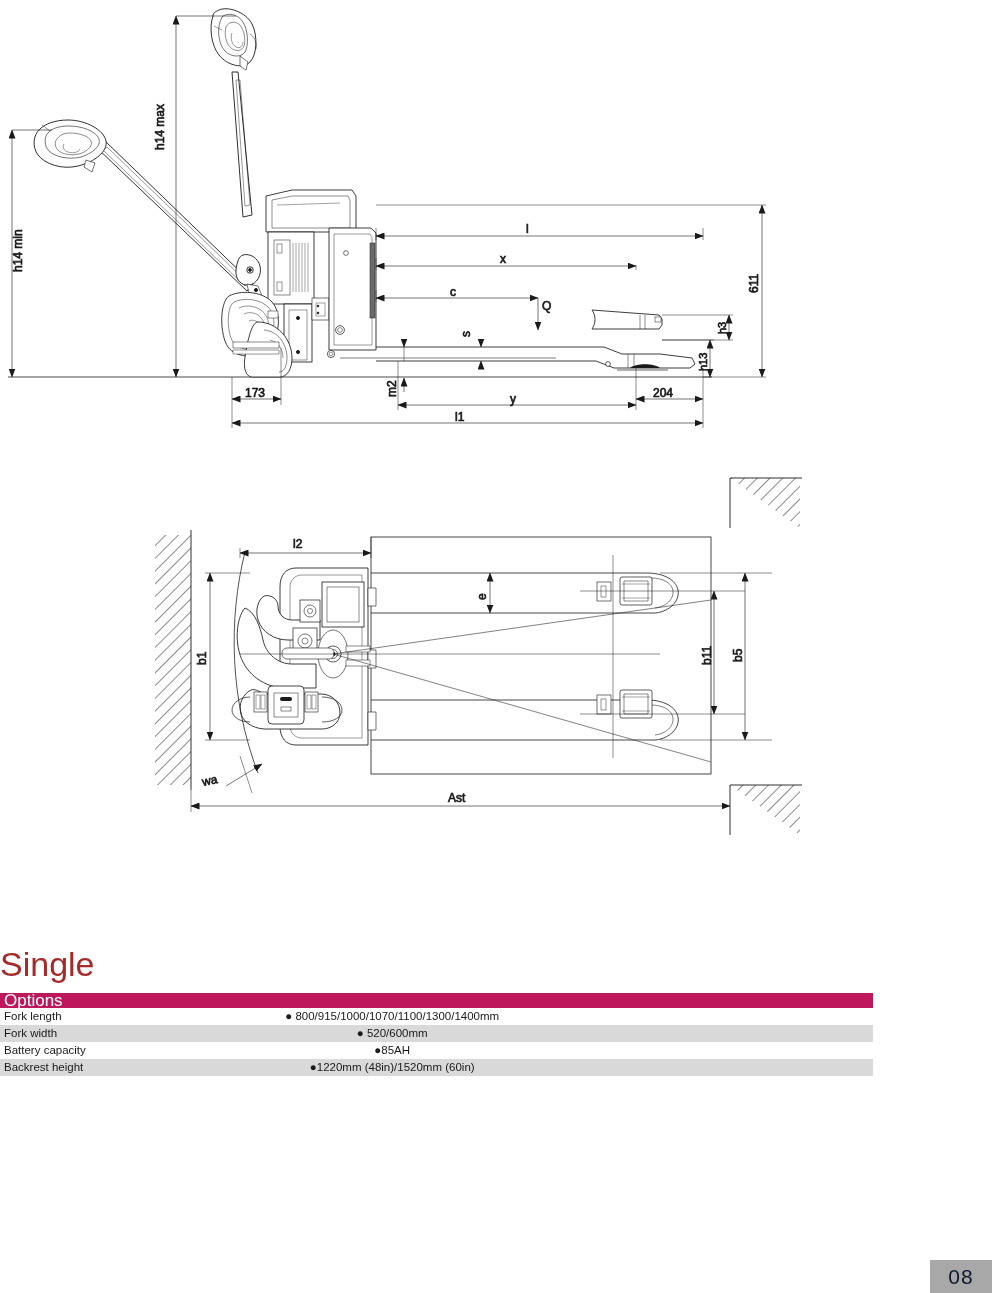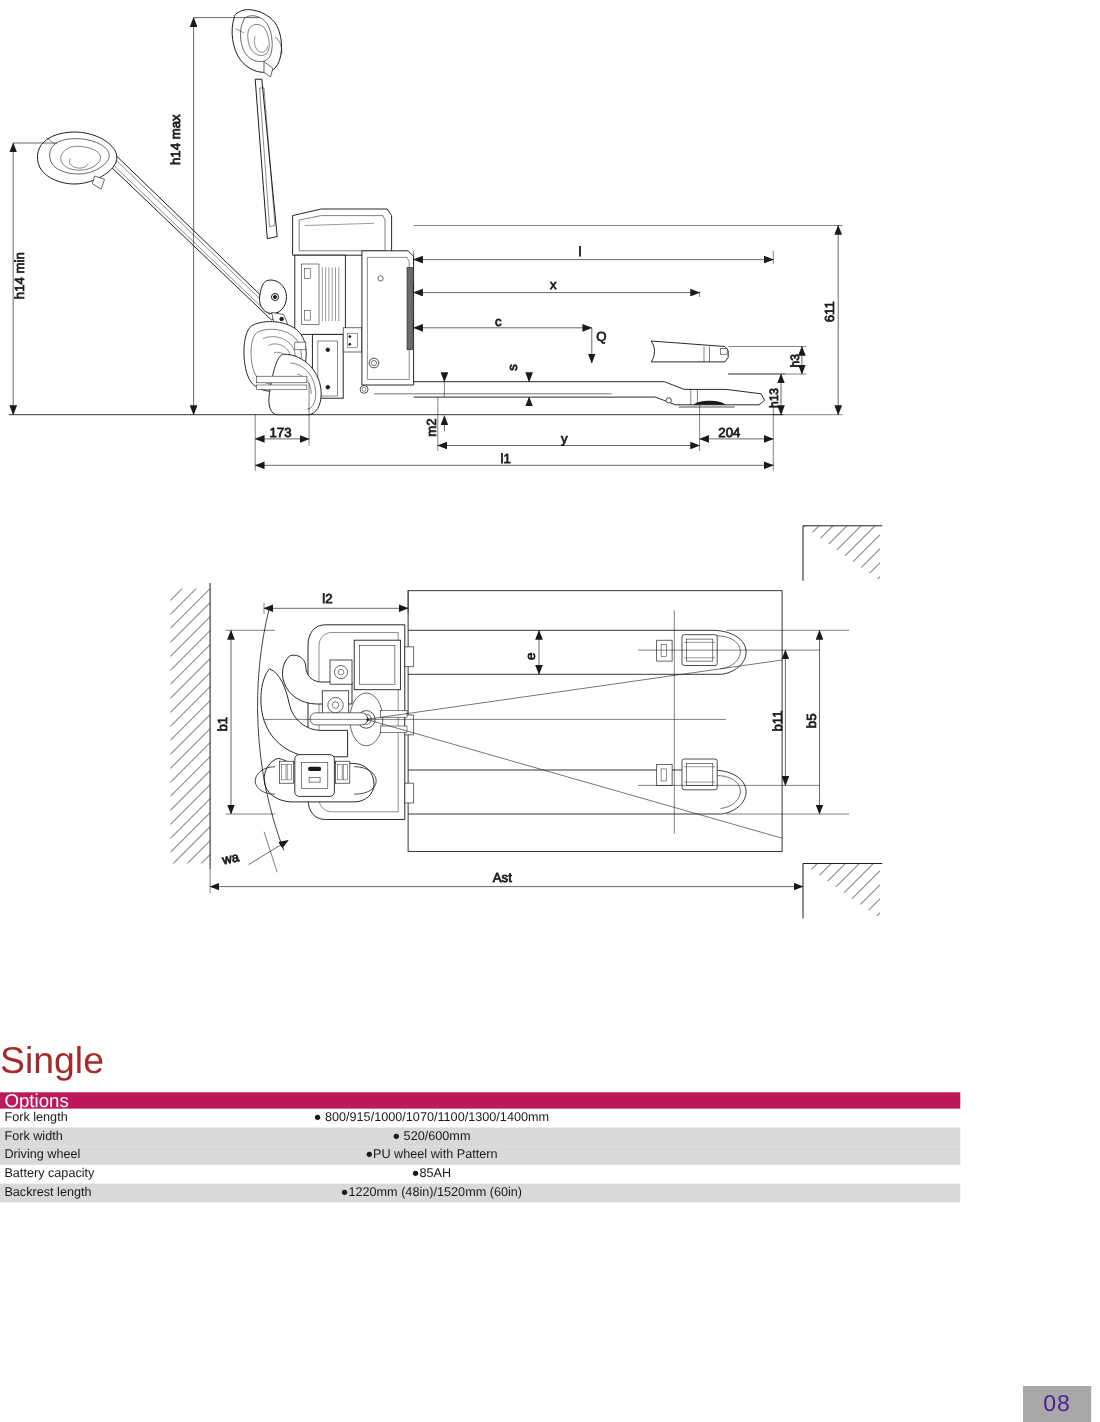--- a/index.html
+++ b/index.html
@@ -29,21 +29,21 @@
   }
   .opt-table tr.hdr td{
     background:#be185d;color:#ffffff;font-size:17px;height:15px;line-height:15px;
   }
   .opt-table tr.shade td{background:#d9d9d9;}
   .opt-table tr.plain td{background:#ffffff;}
   .opt-table td.val{text-align:center;padding-left:0;padding-right:230px;margin-top:44px;}
   
   .page-badge{
     position:absolute;left:930px;top:1260px;width:62px;height:33px;
-    background:#a8a8a8;color:#4c1d95;font-size:21px;
+    background:#a8a8a8;color:#0f172a;font-size:21px;
     display:flex;align-items:center;justify-content:center;
     letter-spacing:1px;
   }
 </style>
 </head>
 <body>
 
 <div class="drawings">
 <svg width="1000" height="880" viewBox="0 0 1000 880" xmlns="http://www.w3.org/2000/svg">
   <defs>
@@ -424,28 +424,24 @@
       <td colspan="2">Options</td>
     </tr>
     <tr class="plain">
       <td>Fork length</td>
       <td class="val">● 800/915/1000/1070/1100/1300/1400mm</td>
     </tr>
     <tr class="shade">
       <td>Fork width</td>
       <td class="val">● 520/600mm</td>
     </tr>
-    <tr class="shade">
-      <td>Driving wheel</td>
-      <td class="val">●PU wheel with Pattern</td>
-    </tr>
     <tr class="plain">
       <td>Battery capacity</td>
       <td class="val">●85AH</td>
     </tr>
     <tr class="shade">
-      <td>Backrest length</td>
+      <td>Backrest height</td>
       <td class="val">●1220mm (48in)/1520mm (60in)</td>
     </tr>
   </tbody>
 </table>
 
 <div class="page-badge">08</div>
 
 </body></html>

